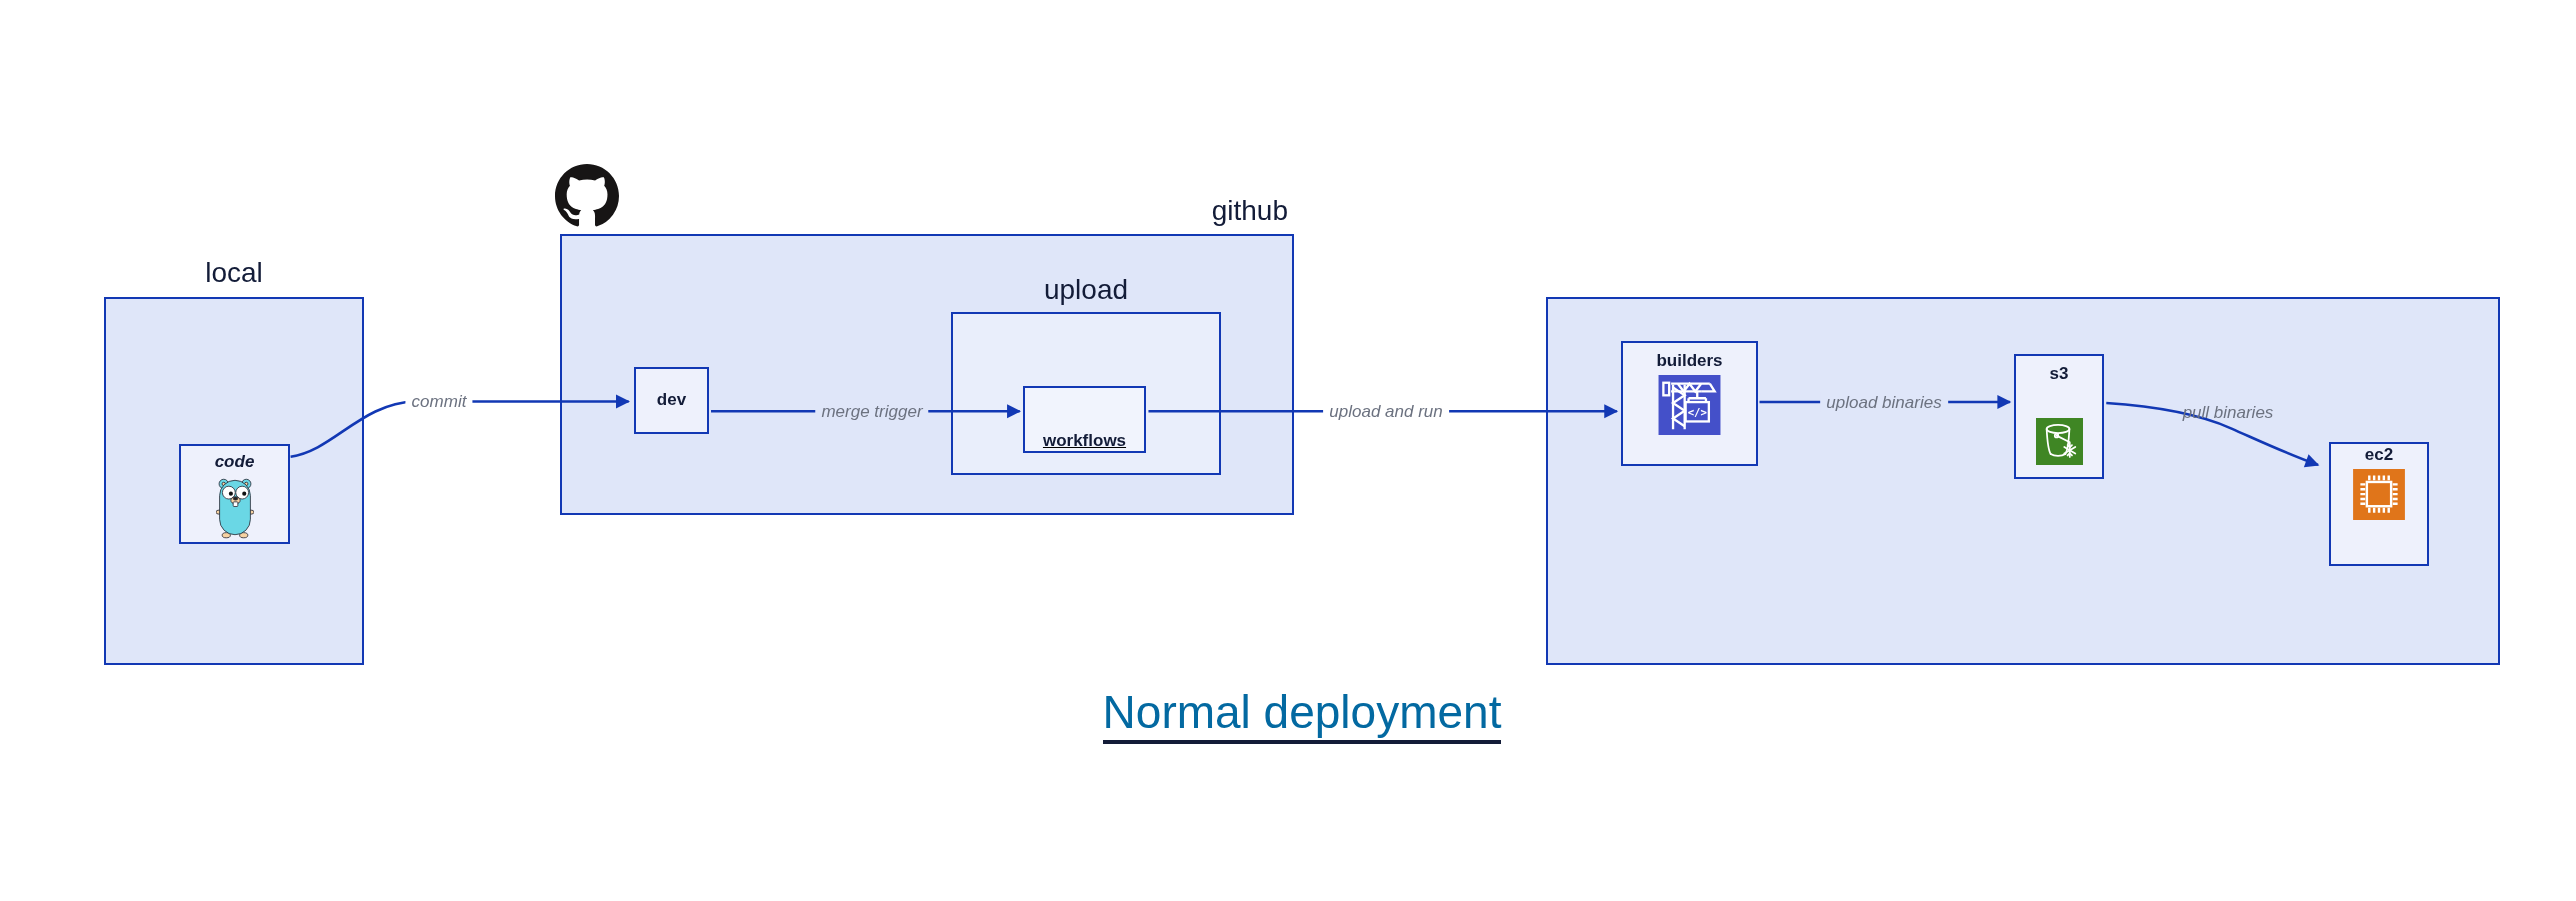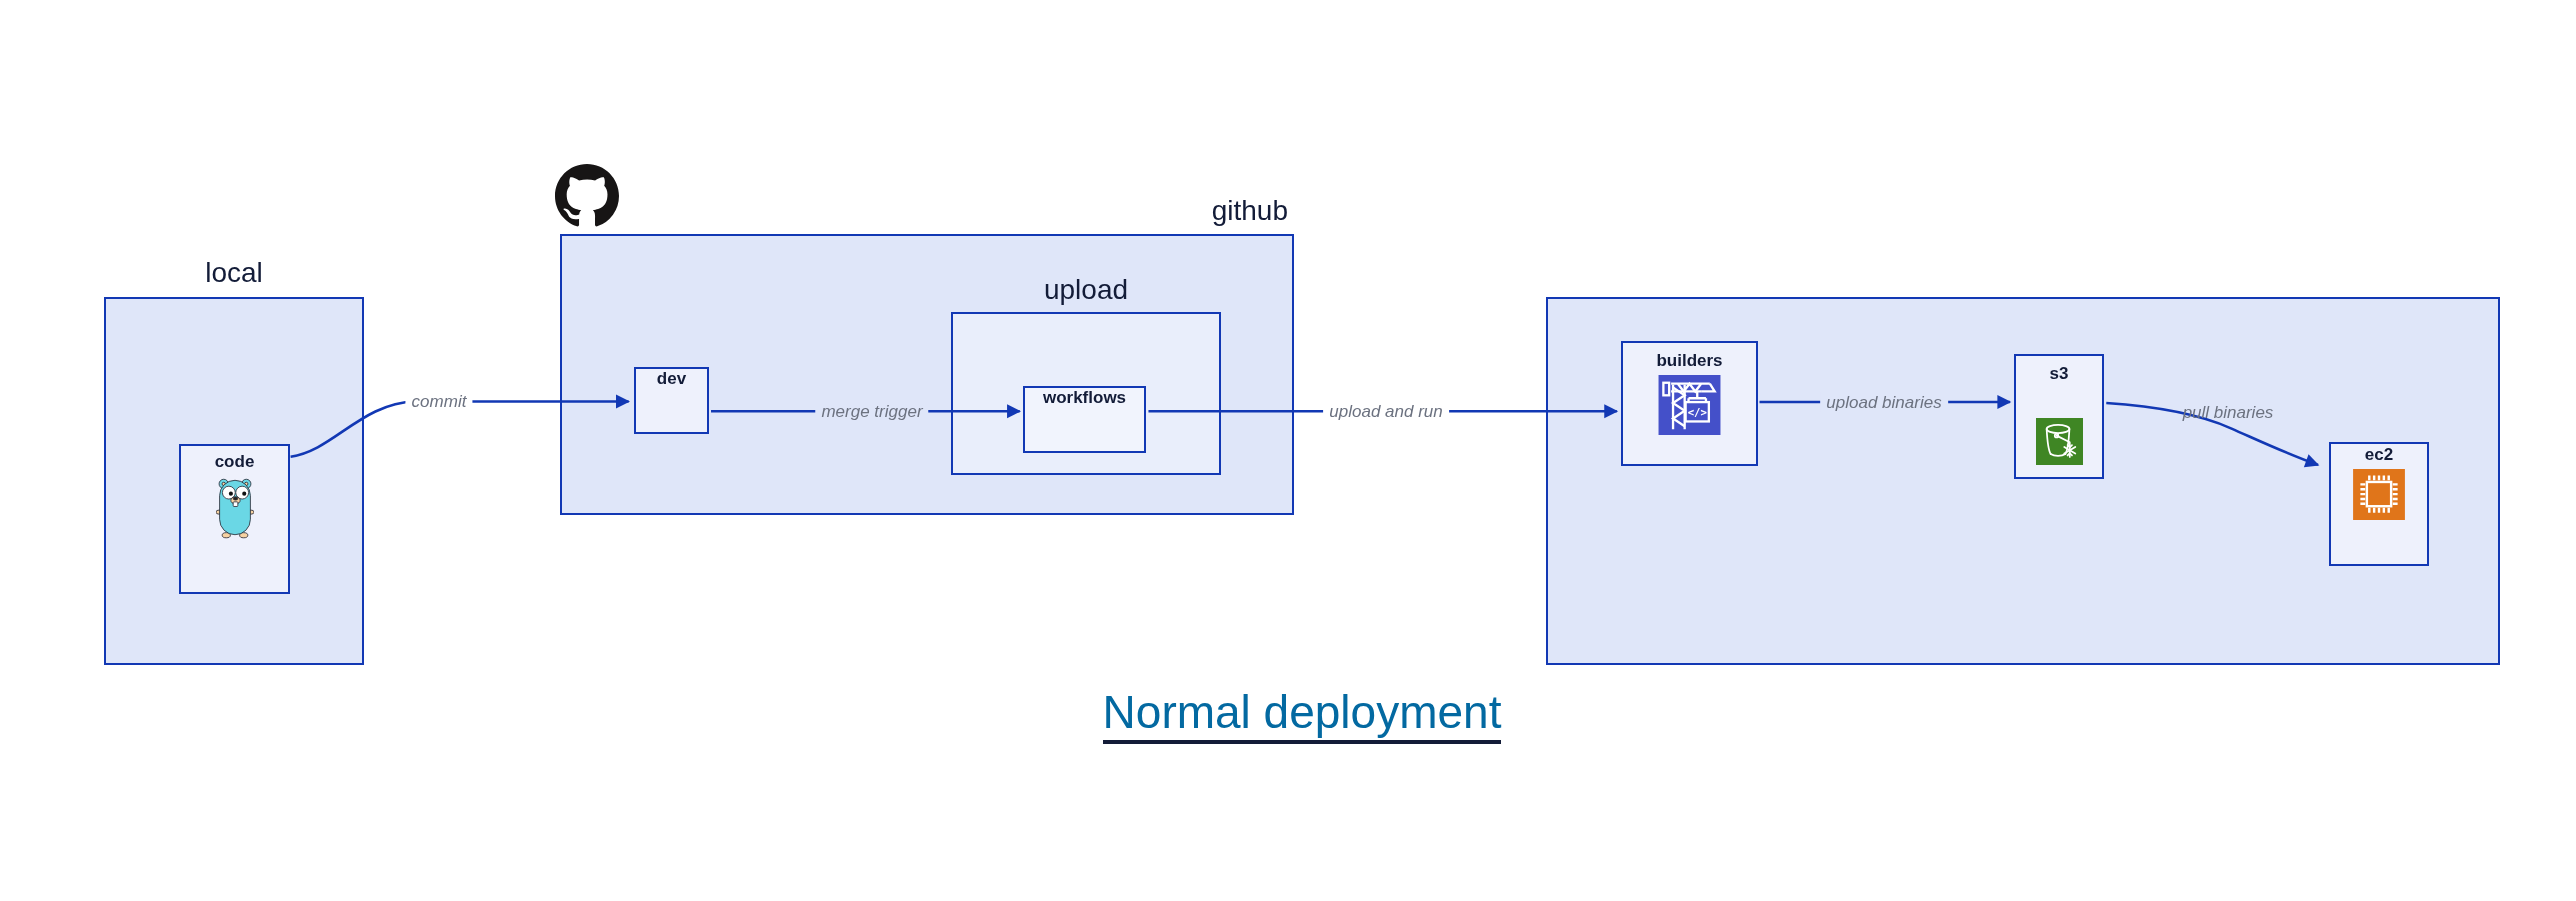--- a/index.html
+++ b/index.html
@@ -41,23 +41,23 @@
     border:2.1px solid #1238b4;
     box-sizing:border-box;
     display:flex;flex-direction:column;align-items:center;
   }
   .node-label{
     color:#131c38;
     font-weight:bold;
     font-size:17px;
     line-height:1.2;
   }
-  #n-code      {left:179px;  top:444px; width:111px; height:150px; padding-top:6.2px;}
-  #n-dev       {left:634px; top:367px; width:75px; height:67px; justify-content:flex-start;}
-  #n-workflows {left:1023px; top:386px; width:123px; height:67px; justify-content:flex-start; background:#f1f4fd;}
+  #n-code      {left:179px;  top:444px; width:111px; height:100px; padding-top:6.2px;font-style:italic;}
+  #n-dev       {left:634px; top:367px; width:75px; height:67px; justify-content:center;}
+  #n-workflows {left:1023px; top:386px; width:123px; height:67px; justify-content:flex-end; background:#f1f4fd;text-decoration:underline;}
   #n-builders  {left:1621px; top:341px; width:137px; height:125px; padding-top:8.2px;}
   #n-s3        {left:2014px; top:354px; width:90px; height:125px; padding-top:8.2px;gap:22px;}
   #n-ec2       {left:2329px; top:442px; width:100px; height:124px; padding-top:1px;}
 
   #n-code .icon      {margin-top:3.1px;}
   #n-builders .icon  {margin-top:3.1px;}
   #n-s3 .icon        {margin-top:11.3px;}
   #n-ec2 .icon       {margin-top:4.1px;}
 
   

